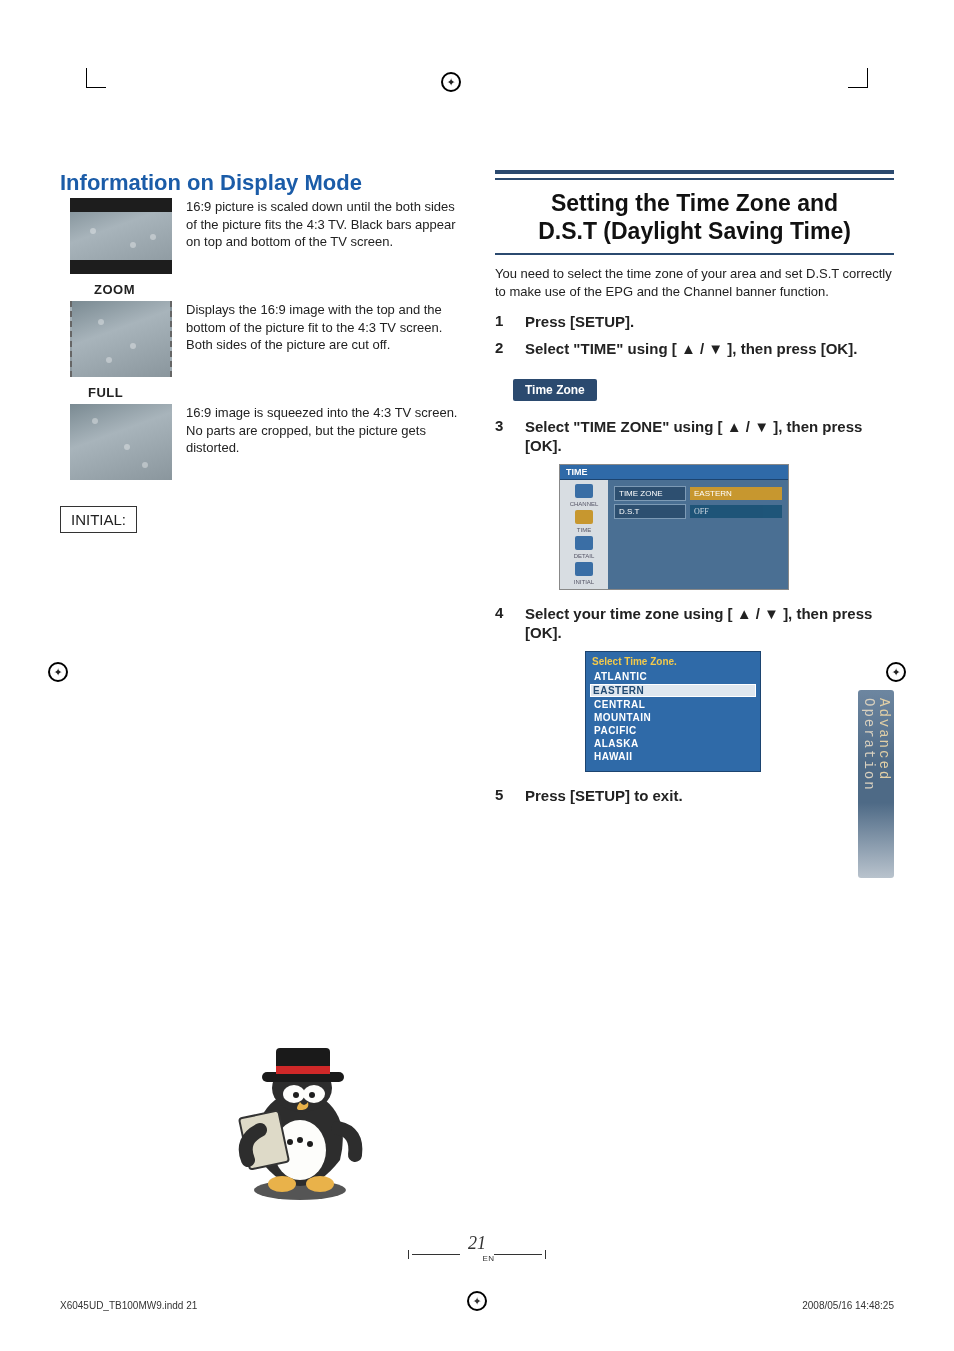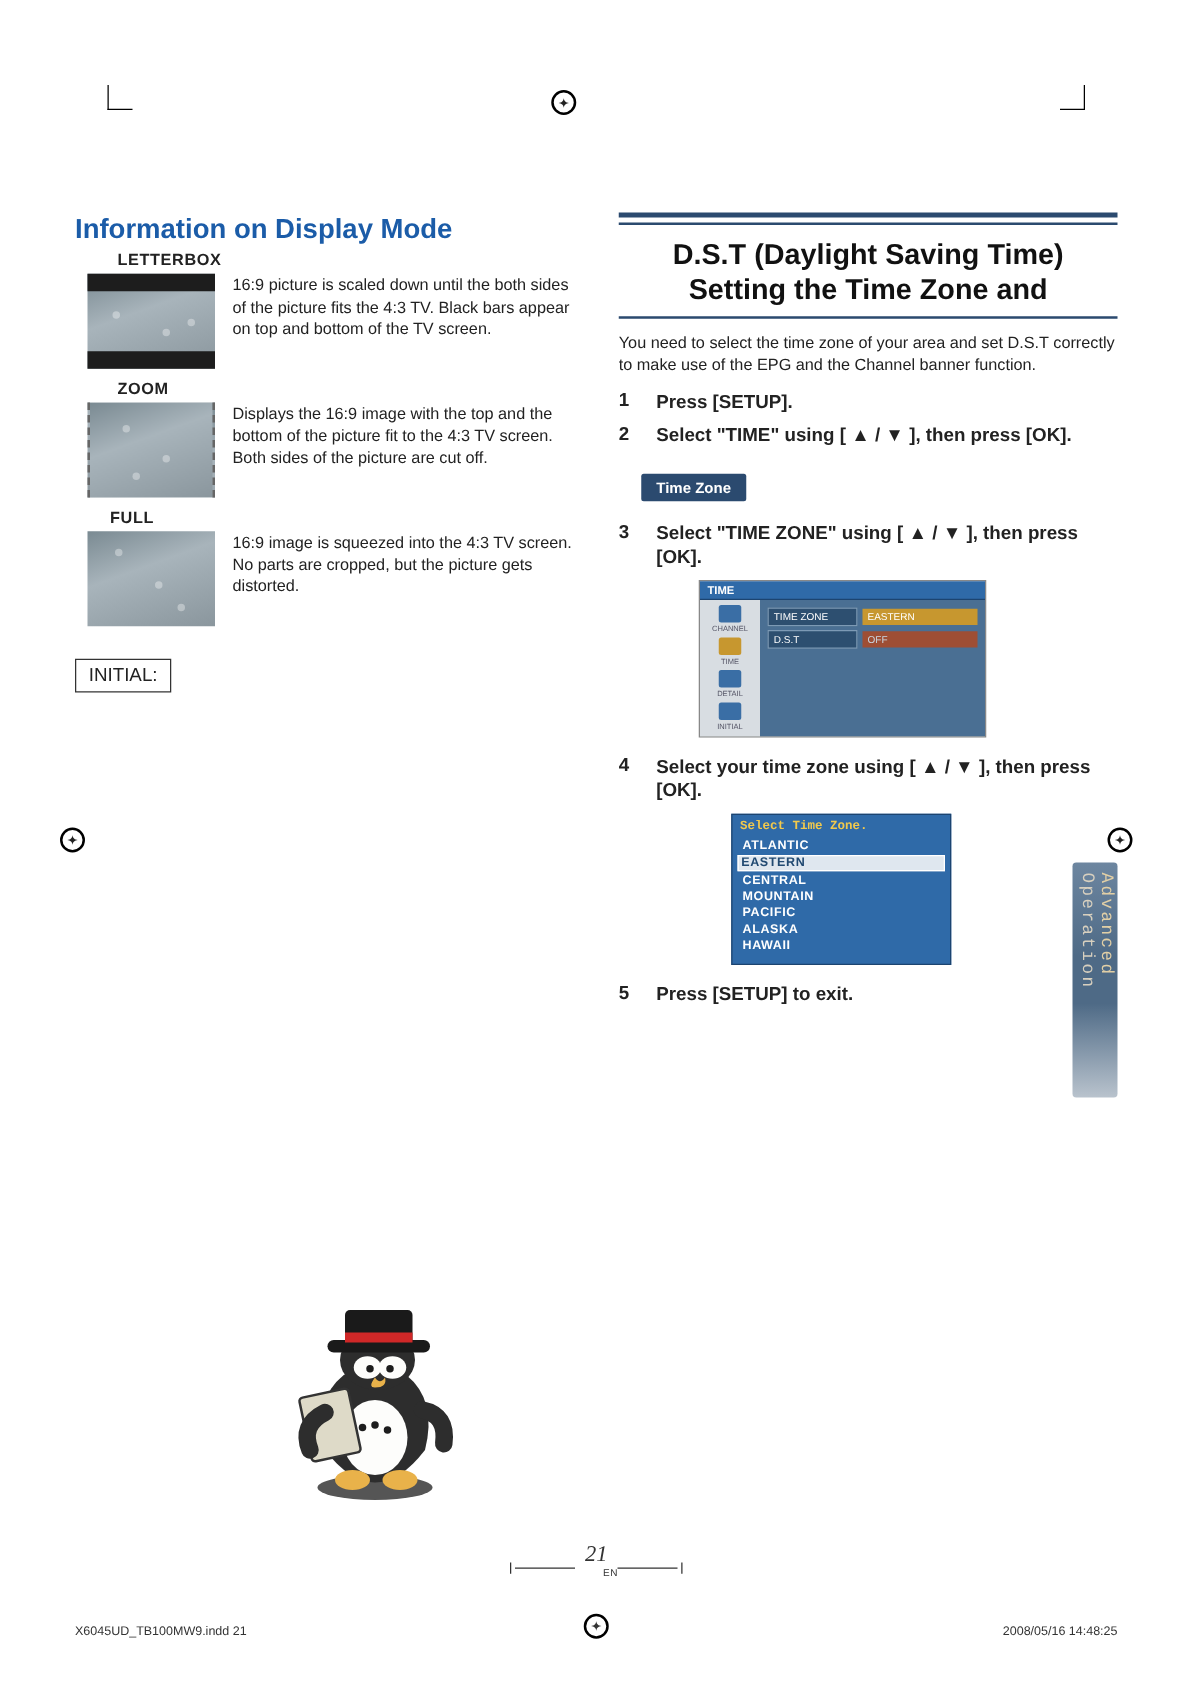--- a/index.html
+++ b/index.html
@@ -102,32 +102,32 @@
   }
   .osd .hdr { background:#2f6aa8; padding:2px 6px; font-weight:bold; font-size:9px; border-bottom:1px solid #1c4470;}
   .osd-body { display:flex; }
   .osd-side { width:48px; background:#d8dde2; padding:4px 2px; display:flex; flex-direction:column; gap:3px; align-items:center;}
   .osd-side .ic { width:18px; height:14px; background:#3a6ea5; border-radius:2px; }
   .osd-side .lbl { font-size:6px; color:#556; }
   .osd-main { flex:1; background:#4a6f93; padding:6px;}
   .osd-row { display:flex; gap:4px; margin-bottom:3px; align-items:center;}
   .osd-row .k { background:#2d4f70; border:1px solid #7d9ab5; padding:2px 4px; font-size:8px; width:72px; }
   .osd-row .v { background:#c7972f; padding:2px 4px; font-size:8px; flex:1; text-align:left; color:#fff;}
-  .osd-row .v.off { background:#c2410c; opacity:0.7;}
+  .osd-row .v.off { background:#0c4a6e; opacity:0.7;font-family:Liberation Serif, serif;}
 
   .osd2 {
     width:176px;
     margin-left:90px;
     background:#2f6aa8;
     border:1px solid #1c4470;
     padding:4px 6px 8px 6px;
     color:#fff;
     font-size:10px;
   }
-  .osd2 .title { color:#f2c94c; font-weight:bold; font-size:10px; margin-bottom:3px;font-family:Liberation Mono, monospace;}
+  .osd2 .title { color:#f2c94c; font-weight:bold; font-size:10px; margin-bottom:3px;}
   .osd2 .opt { font-weight:bold; padding:1px 2px; font-size:10px; letter-spacing:0.5px;}
   .osd2 .opt.sel { background:#dfe7ef; color:#214a72; border:1px solid #fff; margin:1px -2px; padding:0 2px;}
 
   .side-tab {
     position:absolute;
     right:60px;
     top:690px;
     width:36px;
     height:188px;
     background:linear-gradient(#6d86a0,#4e6a86 40%,#4e6a86 60%,#b9c3cd 100%);
@@ -191,21 +191,20 @@
   <div class="reg-left">✦</div>
   <div class="reg-right">✦</div>
   <div class="crop-tl"></div>
   <div class="crop-tr"></div>
 
   <div class="columns">
 
     <div class="col">
       <h2 class="blue">Information on Display Mode</h2>
 
-      <div class="sublabel">LETTERBOX</div>
       <div class="row">
         <div class="thumb letter">
           <div class="spot" style="top:30px;left:20px"></div>
           <div class="spot" style="top:44px;left:60px"></div>
           <div class="spot" style="top:36px;left:80px"></div>
         </div>
         <div class="desc">16:9 picture is scaled down until the both sides of the picture fits the 4:3 TV. Black bars appear on top and bottom of the TV screen.</div>
       </div>
 
       <div class="sublabel" style="">ZOOM</div>
@@ -226,22 +225,22 @@
           <div class="spot" style="top:58px;left:72px"></div>
         </div>
         <div class="desc">16:9 image is squeezed into the 4:3 TV screen. No parts are cropped, but the picture gets distorted.</div>
       </div>
 
       <div class="caution-box">INITIAL:</div>
     </div>
 
     <div class="col">
       <div class="rule-double"></div>
+      <h1 class="section">Setting the Time Zone and</h1>
       <h1 class="section">D.S.T (Daylight Saving Time)</h1>
-      <h1 class="section">Setting the Time Zone and</h1>
       <div class="rule-single"></div>
 
       <div class="intro">You need to select the time zone of your area and set D.S.T correctly to make use of the EPG and the Channel banner function.</div>
 
       <div class="step">
         <div class="num">1</div>
         <div class="txt">Press [SETUP].</div>
       </div>
 
       <div class="step">

